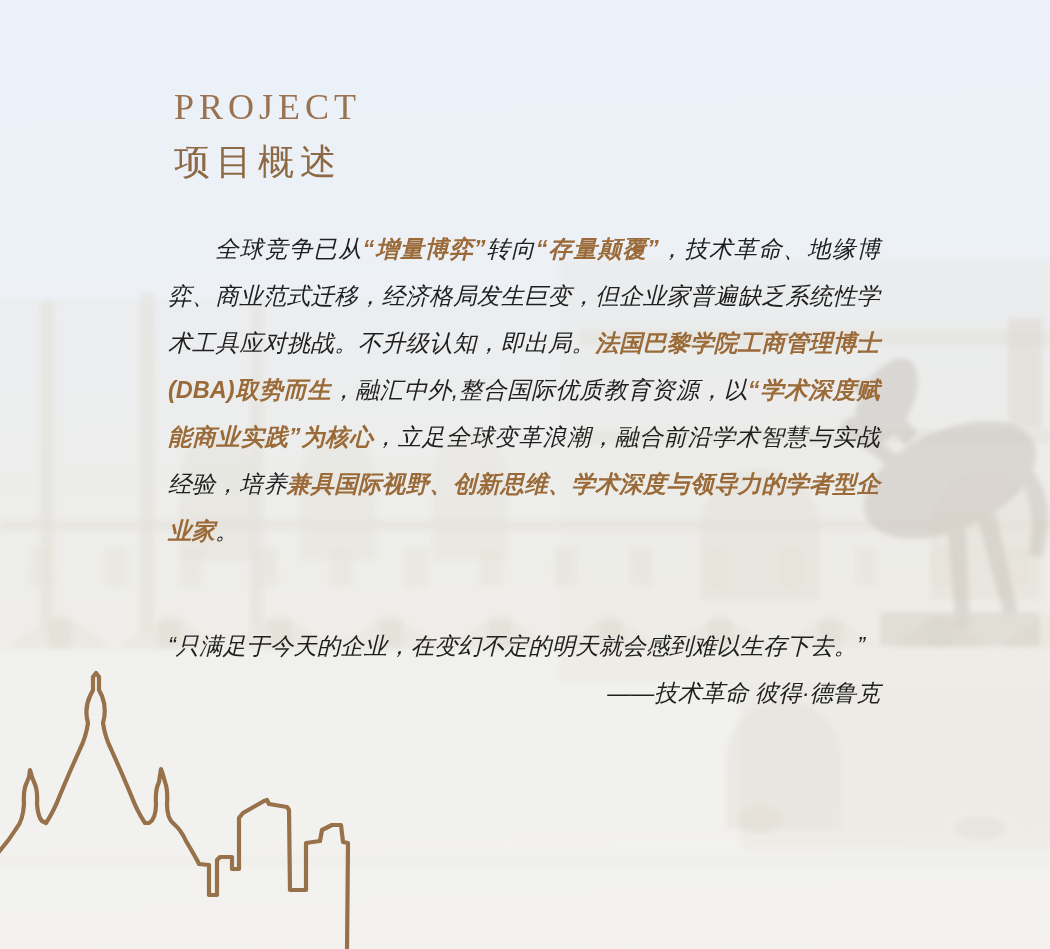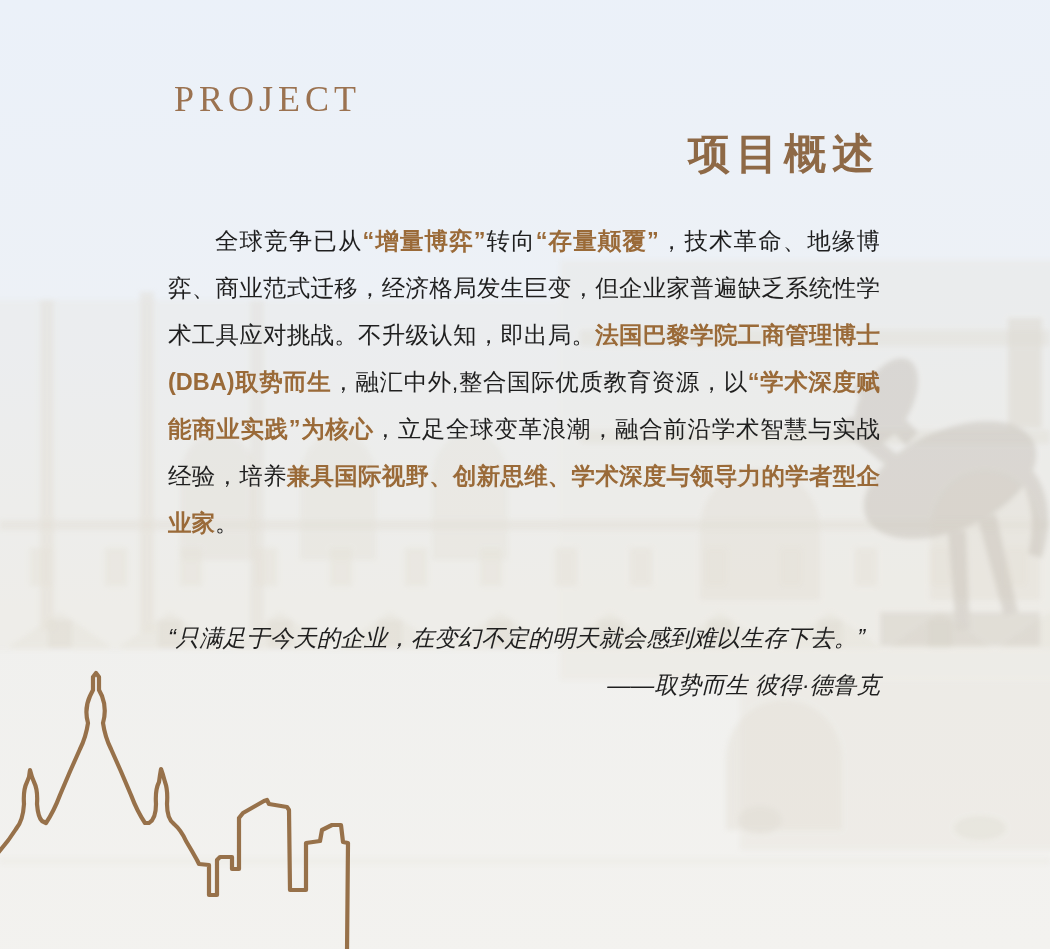--- a/index.html
+++ b/index.html
@@ -5,37 +5,37 @@
   html,body { margin:0; padding:0; }
   .page {
     position:relative; width:1050px; height:949px; overflow:hidden;
     background: linear-gradient(178deg, #ebf1f9 0%, #edf1f6 32%, #f0f0ee 62%, #f3f2ef 100%);
     font-family:"Liberation Sans","DejaVu Sans",sans-serif;
     color:#1f1f1f;
   }
   .bg-photo { position:absolute; left:0; top:0; width:1050px; height:949px; }
   .skyline  { position:absolute; left:0; top:589px; width:360px; height:360px; }
 
-  .content { position:absolute; left:168px; top:76px; width:712px; }
+  .content { position:absolute; left:168px; top:84px; width:712px; }
 
   .en-title {
     margin:0 0 0 6px; font-family:"Liberation Serif","DejaVu Serif",serif;
     font-weight:400; font-size:36px; line-height:46px; letter-spacing:5px;
     color:#9b7250;
   }
   .en-title span { display:block; }
 
   .cn-title {
-    margin:10px 0 0 6px; font-size:42px; line-height:44px; font-weight:700;
-    letter-spacing:6px; color:#8e6946;text-align:right;
+    margin:10px 0 0 6px; font-size:36px; line-height:44px; font-weight:400;
+    letter-spacing:6px; color:#8e6946;
   }
 
   .body-text {
     margin:42px 0 0 0; font-size:23.5px; line-height:47px;
-    text-align:justify; text-indent:2em; color:#1f1f1f;
+    text-align:justify; text-indent:2em; color:#1f1f1f;font-style:italic;
   }
   .seg-normal { color:#1f1f1f; font-weight:400; }
   .seg-accent { color:#9a6a38; font-weight:700; }
 
   .quote-block { margin-top:68px;font-style:italic; }
   .quote-text { margin:0; font-size:23.5px; line-height:47px; color:#1f1f1f; }
   .quote-attribution { margin:0; font-size:23.5px; line-height:47px; text-align:right; color:#1f1f1f; }
 </style>
 </head>
 <body>
@@ -158,17 +158,17 @@
   <div class="content">
     <h1 class="en-title">
       <span>PROJECT</span>
     </h1>
     <h2 class="cn-title">项目概述</h2>
 
     <p class="body-text"><span class="seg-normal">全球竞争已从</span><span class="seg-accent">“增量博弈”</span><span class="seg-normal">转向</span><span class="seg-accent">“存量颠覆”</span><span class="seg-normal">，技术革命、地缘博弈、商业范式迁移，经济格局发生巨变，但企业家普遍缺乏系统性学术工具应对挑战。不升级认知，即出局。</span><span class="seg-accent">法国巴黎学院工商管理博士(DBA)取势而生</span><span class="seg-normal">，融汇中外,整合国际优质教育资源，以</span><span class="seg-accent">“学术深度赋能商业实践”为核心</span><span class="seg-normal">，立足全球变革浪潮，融合前沿学术智慧与实战经验，培养</span><span class="seg-accent">兼具国际视野、创新思维、学术深度与领导力的学者型企业家</span><span class="seg-normal">。</span></p>
 
     <div class="quote-block">
       <p class="quote-text">“只满足于今天的企业，在变幻不定的明天就会感到难以生存下去。”</p>
-      <p class="quote-attribution">——取势而生 彼得·德鲁克</p>
+      <p class="quote-attribution">——技术革命 彼得·德鲁克</p>
     </div>
   </div>
 
 </div>
 
 </body></html>

